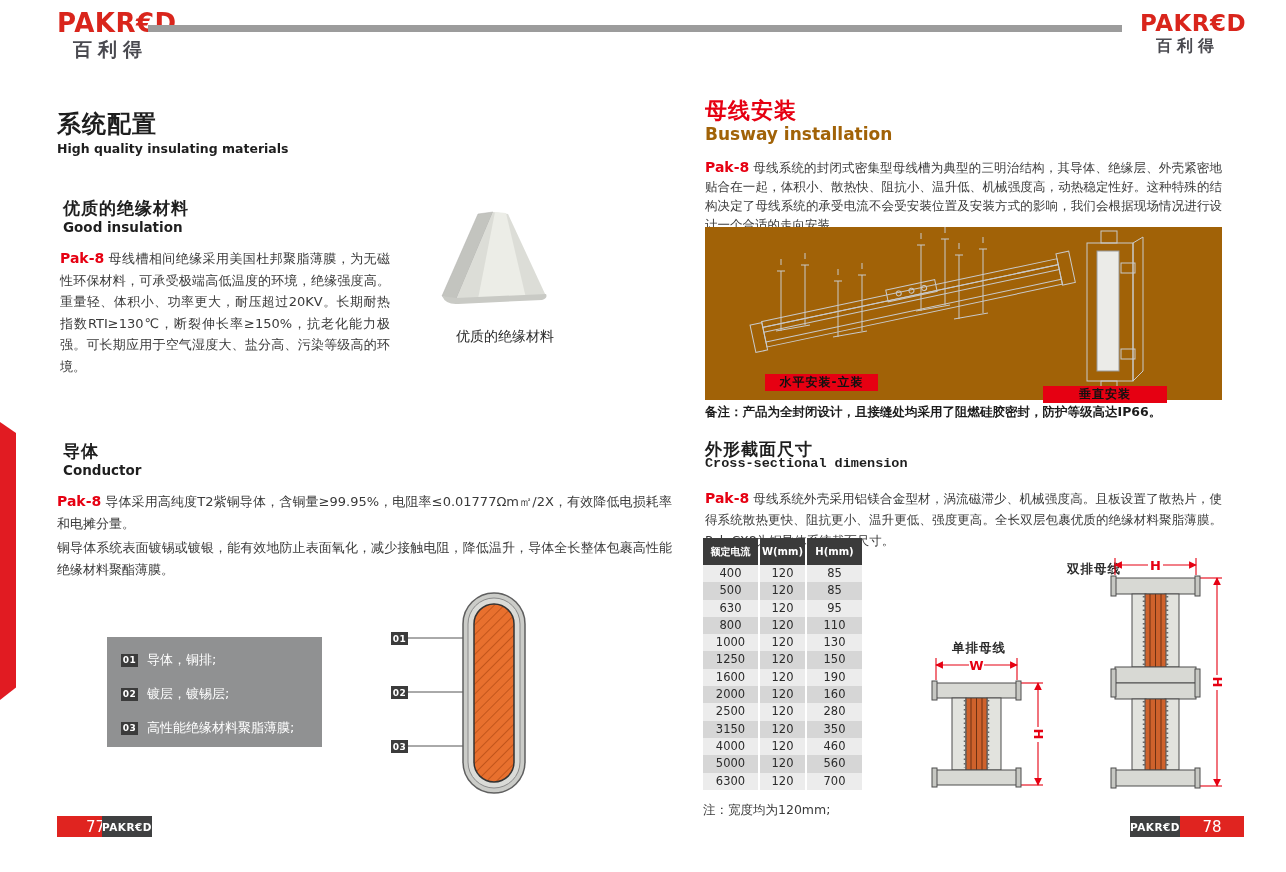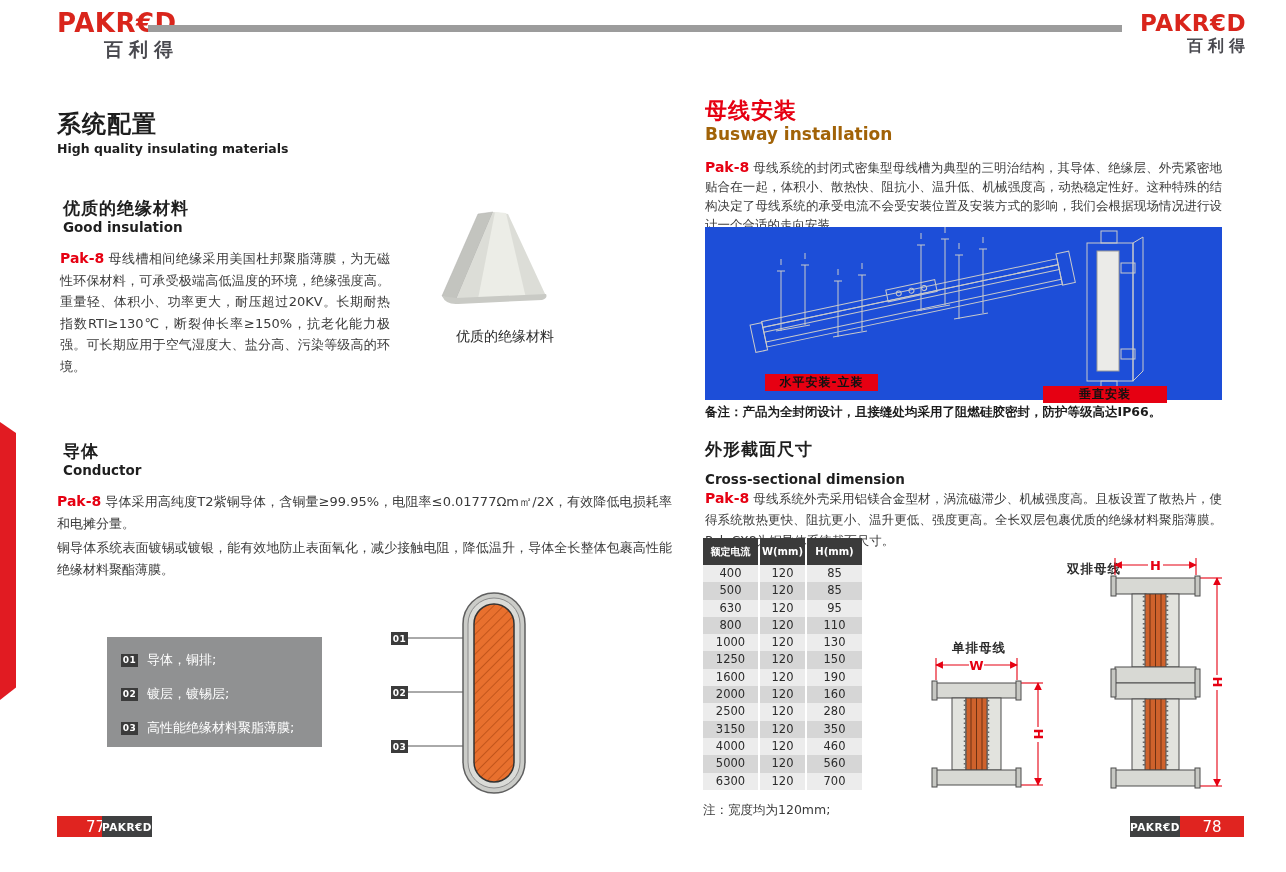--- a/index.html
+++ b/index.html
@@ -1,21 +1,21 @@
 <!DOCTYPE html>
 <html><head>
 <meta charset="utf-8">
 <style>
   html,body{margin:0;padding:0;background:#ffffff;}
   body{width:1286px;height:872px;position:relative;overflow:hidden;
        font-family:"DejaVu Sans","Liberation Sans",sans-serif;color:#222;}
   .abs{position:absolute;}
   
   .logo-en{font-weight:800;color:#d9251c;letter-spacing:0.5px;line-height:1;}
-  .logo-cn{font-weight:700;color:#4a4a50;line-height:1;margin-left:31px;}
+  .logo-cn{font-weight:700;color:#4a4a50;line-height:1;}
   .top-rule{background:#9c9c9c;height:7px;}
   
   .h-big{font-size:24px;font-weight:700;color:#1e1e1e;letter-spacing:1px;}
   .h-sub{font-size:12.5px;font-weight:700;color:#1e1e1e;}
   .h-mid{font-size:17px;font-weight:800;color:#1e1e1e;letter-spacing:1px;}
   .h-mid-sub{font-size:13.5px;font-weight:700;color:#1e1e1e;}
   .h-red{font-size:22px;font-weight:800;color:#e60012;letter-spacing:1px;}
   .h-red-sub{font-size:17px;font-weight:800;color:#a16207;}
   .para{font-size:13px;line-height:21.5px;color:#3a3a3a;text-align:justify;}
   .para2{font-size:12.5px;line-height:19px;color:#3a3a3a;text-align:justify;}
@@ -25,21 +25,21 @@
   
   .edge-ribbon{left:0;top:422px;width:16px;height:278px;background:#e11b22;
     clip-path:polygon(0 0,100% 4%,100% 95.5%,0 100%);}
   
   .legend{background:#909192;}
   .legend-item{display:flex;align-items:center;gap:9px;position:absolute;left:14px;}
   .chip{background:#3b3b3b;color:#fff;font-size:9px;font-weight:700;width:17px;height:13px;
         display:flex;align-items:center;justify-content:center;letter-spacing:0.5px;}
   .legend-label{color:#fff;font-size:13px;}
   
-  .install-fig{background:#1d4ed8;}
+  .install-fig{background:#a16207;}
   .red-label{background:#e60012;color:#111;font-size:12px;font-weight:700;
     display:flex;align-items:center;justify-content:center;letter-spacing:1px;}
   
   .dim-table{width:159px;}
   .trow{display:flex;gap:2px;}
   .thead .cell{background:#3b3b3b;color:#fff;font-weight:700;font-size:10px;height:27px;line-height:27px;}
   .cell{text-align:center;font-size:11.5px;color:#2b2b2b;height:17.3px;line-height:17.3px;}
   .c1{width:55px;}.c2{width:45px;}.c3{width:55px;}
   .tbody .trow:nth-child(odd) .cell{background:#ececec;}
   .tbody .trow:nth-child(even) .cell{background:#d6d6d6;}
@@ -175,21 +175,21 @@
       </g>
     </g>
   </svg>
   <div class="abs red-label" style="left:60px;top:147px;width:113px;height:17px;">水平安装-立装</div>
   <div class="abs red-label" style="left:338px;top:159px;width:124px;height:17px;">垂直安装</div>
 </div>
 
 <div class="abs bold-note" style="left:705px;top:404px;width:520px;">备注：产品为全封闭设计，且接缝处均采用了阻燃硅胶密封，防护等级高达IP66。</div>
 
 <div class="abs h-mid" style="left:705px;top:438px;">外形截面尺寸</div>
-<div class="abs h-mid-sub" style="left:705px;top:471px;">Cross-sectional dimension</div>
+<div class="abs h-mid-sub" style="left:705px;top:456px;font-family:Liberation Mono, monospace;">Cross-sectional dimension</div>
 <div class="abs para2" style="left:705px;top:488px;width:517px;line-height:21px;">
   <span class="tag">Pak-8</span><span>母线系统外壳采用铝镁合金型材，涡流磁滞少、机械强度高。且板设置了散热片，使得系统散热更快、阻抗更小、温升更低、强度更高。全长双层包裹优质的绝缘材料聚脂薄膜。Pak-CX8为铜导体系统截面尺寸。</span>
 </div>
 
 <div class="abs dim-table" style="left:703px;top:538px;">
   <div class="trow thead">
     <div class="cell c1">额定电流(A)</div>
     <div class="cell c2">W(mm)</div>
     <div class="cell c3">H(mm)</div>
   </div>

